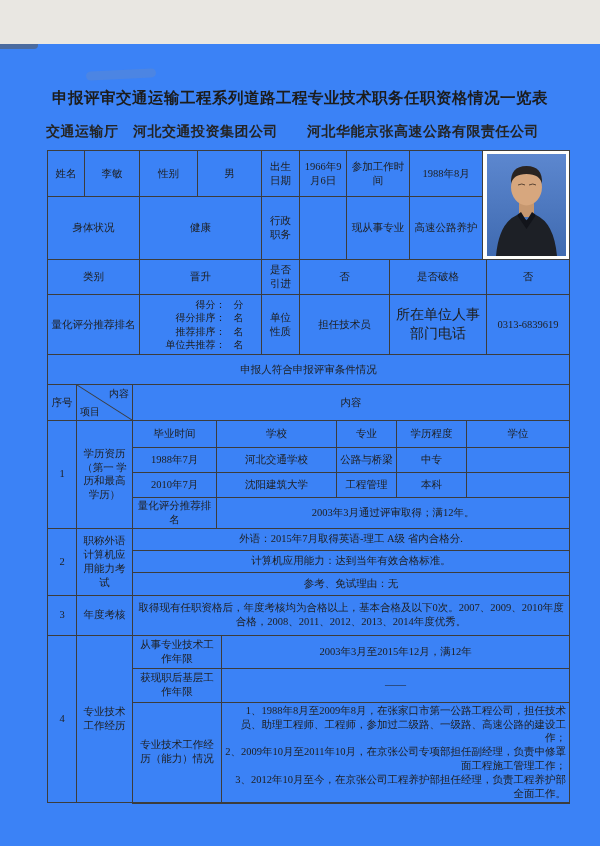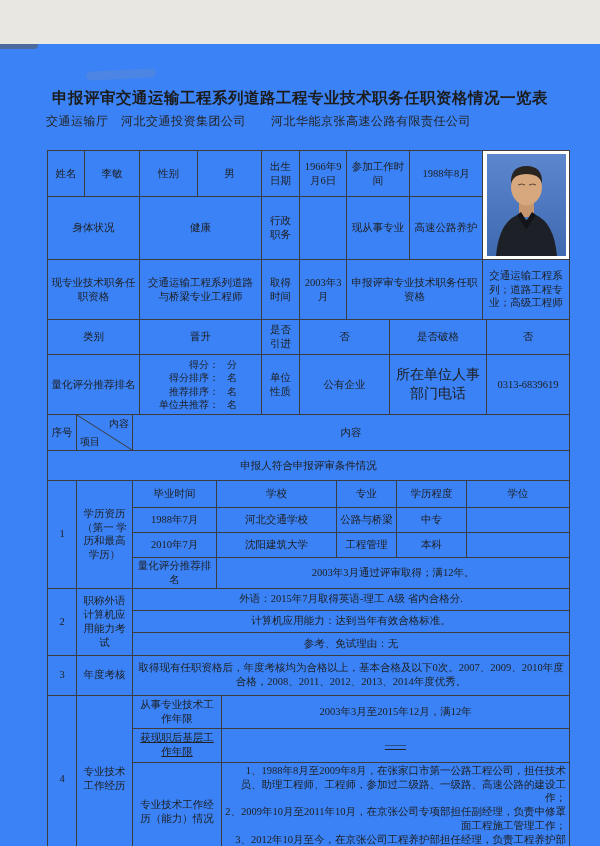--- a/index.html
+++ b/index.html
@@ -14,50 +14,50 @@
     background:#3b82f6;overflow:hidden;margin-top:44px;
   }
   .smudge1{position:absolute;top:0;left:0;width:38px;height:5px;background:#5a5a58;opacity:.55;border-radius:0 0 4px 0;}
   .smudge2{position:absolute;top:26px;left:86px;width:70px;height:9px;background:#9a968e;opacity:.18;border-radius:5px;transform:rotate(-3deg);}
   .title{
     position:absolute;top:44px;left:0;width:600px;
     text-align:center;font-size:15.5px;font-weight:bold;
     letter-spacing:.5px;color:#1c1c1c;
   }
   .orgs{
-    position:absolute;top:69px;left:46px;width:520px;
-    font-size:12px;color:#242424;letter-spacing:.5px;
+    position:absolute;top:79px;left:46px;width:520px;
+    font-size:14px;color:#242424;letter-spacing:.5px;font-weight:bold;
   }
   .form{position:absolute;top:106px;left:47px;width:523px;}
   table.tbl{border-collapse:collapse;table-layout:fixed;width:522px;}
   table.tbl + table.tbl{margin-top:-1px;}
   td{
     border:1px solid #3c3c3c;
     text-align:center;vertical-align:middle;
     font-size:10.5px;line-height:1.32;
     padding:1px 3px;color:#1e1e1e;
     overflow:hidden;word-break:break-all;
   }
   tr.h46{height:46px;} tr.h62{height:62px;} tr.h60{height:60px;}
   tr.h35{height:35px;} tr.h30{height:30px;} tr.h36{height:36px;}
   tr.h27{height:27px;} tr.h25{height:25px;font-family:Liberation Serif, serif;} tr.h26{height:26px;}
   tr.h22{height:22px;} tr.h23{height:23px;} tr.h40{height:40px;}
-  tr.h33{height:33px;} tr.h34{height:34px;text-decoration:underline;} tr.h88{height:88px;}
+  tr.h33{height:33px;} tr.h34{height:34px;} tr.h88{height:88px;}
   td.left{text-align:right;}
   td.pre{white-space:pre-line;}
   td.sm{font-size:14px;}
   .photo-cell{padding:3px;background:#fdfdfb;}
   .photo-frame{width:79px;height:102px;margin:0 auto;display:block;}
   
   td.diag{position:relative;padding:0;}
   td.diag svg.slash{position:absolute;left:0;top:0;width:100%;height:100%;}
   .diag-top{position:absolute;top:2px;right:3px;font-size:10px;}
   .diag-bottom{position:absolute;bottom:2px;left:3px;font-size:10px;}
   
-  .score-box{display:flex;flex-direction:column;align-items:flex-start;}
+  .score-box{display:flex;flex-direction:column;align-items:center;}
   .score-line{font-size:10px;line-height:1.35;white-space:nowrap;}
   .score-line .k{display:inline-block;width:76px;text-align:right;}
   .score-line .v{display:inline-block;width:26px;text-align:center;}
   tr.last td{border-bottom-width:2px;}
 </style>
 </head>
 <body>
 
 <div class="page">
   <div class="smudge1"></div>
@@ -113,40 +113,20 @@
         <td colspan="2">身体状况</td>
         <td colspan="2">健康</td>
         <td>行政职务</td>
         <td></td>
         <td>现从事专业</td>
         <td>高速公路养护</td>
       </tr>
     </tbody>
       </table>
 
-    <table class="tbl">
-      <colgroup>
-        <col style="width:92px">
-          <col style="width:122px">
-          <col style="width:38px">
-        <col style="width:47px">
-          <col style="width:136px">
-          <col style="width:87px">
-      </colgroup>
-      <tbody>
-          <tr class="h60">
-        <td>现专业技术职务任职资格</td>
-        <td>交通运输工程系列道路与桥梁专业工程师</td>
-        <td>取得时间</td>
-        <td>2003年3月</td>
-        <td>申报评审专业技术职务任职资格</td>
-        <td>交通运输工程系列；道路工程专业；高级工程师</td>
-      </tr>
-    </tbody>
-      </table>
 
     <table class="tbl">
       <colgroup>
         <col style="width:92px">
           <col style="width:122px">
           <col style="width:38px">
         <col style="width:90px">
           <col style="width:97px">
           <col style="width:83px">
       </colgroup>
@@ -163,23 +143,34 @@
         <td>量化评分推荐排名</td>
         <td>
           <div class="score-box">
             <div class="score-line"><span class="k">得分：</span><span class="v">分</span></div>
             <div class="score-line"><span class="k">得分排序：</span><span class="v">名</span></div>
             <div class="score-line"><span class="k">推荐排序：</span><span class="v">名</span></div>
             <div class="score-line"><span class="k">单位共推荐：</span><span class="v">名</span></div>
           </div>
         </td>
         <td>单位性质</td>
-        <td>公有企业</td>
+        <td>担任技术员</td>
         <td class="sm">所在单位人事部门电话</td>
         <td>0313-6839619</td>
+      </tr>
+    </tbody>
+      </table>
+
+    <table class="tbl">
+      <colgroup>
+          <col style="width:522px">
+        </colgroup>
+      <tbody>
+          <tr class="h30">
+        <td>申报人符合申报评审条件情况</td>
       </tr>
     </tbody>
       </table>
 
     <table class="tbl">
       <colgroup>
           <col style="width:29px">
           <col style="width:56px">
           <col style="width:437px">
         </colgroup>
@@ -193,31 +184,20 @@
           <span class="diag-top">内容</span>
           <span class="diag-bottom">项目</span>
         </td>
         <td>内容</td>
       </tr>
     </tbody>
       </table>
 
     <table class="tbl">
       <colgroup>
-          <col style="width:522px">
-        </colgroup>
-      <tbody>
-          <tr class="h30">
-        <td>申报人符合申报评审条件情况</td>
-      </tr>
-    </tbody>
-      </table>
-
-    <table class="tbl">
-      <colgroup>
         <col style="width:29px">
           <col style="width:56px">
           <col style="width:84px">
         <col style="width:120px">
           <col style="width:60px">
           <col style="width:70px">
           <col style="width:103px">
       </colgroup>
       <tbody>
           <tr class="h27">

